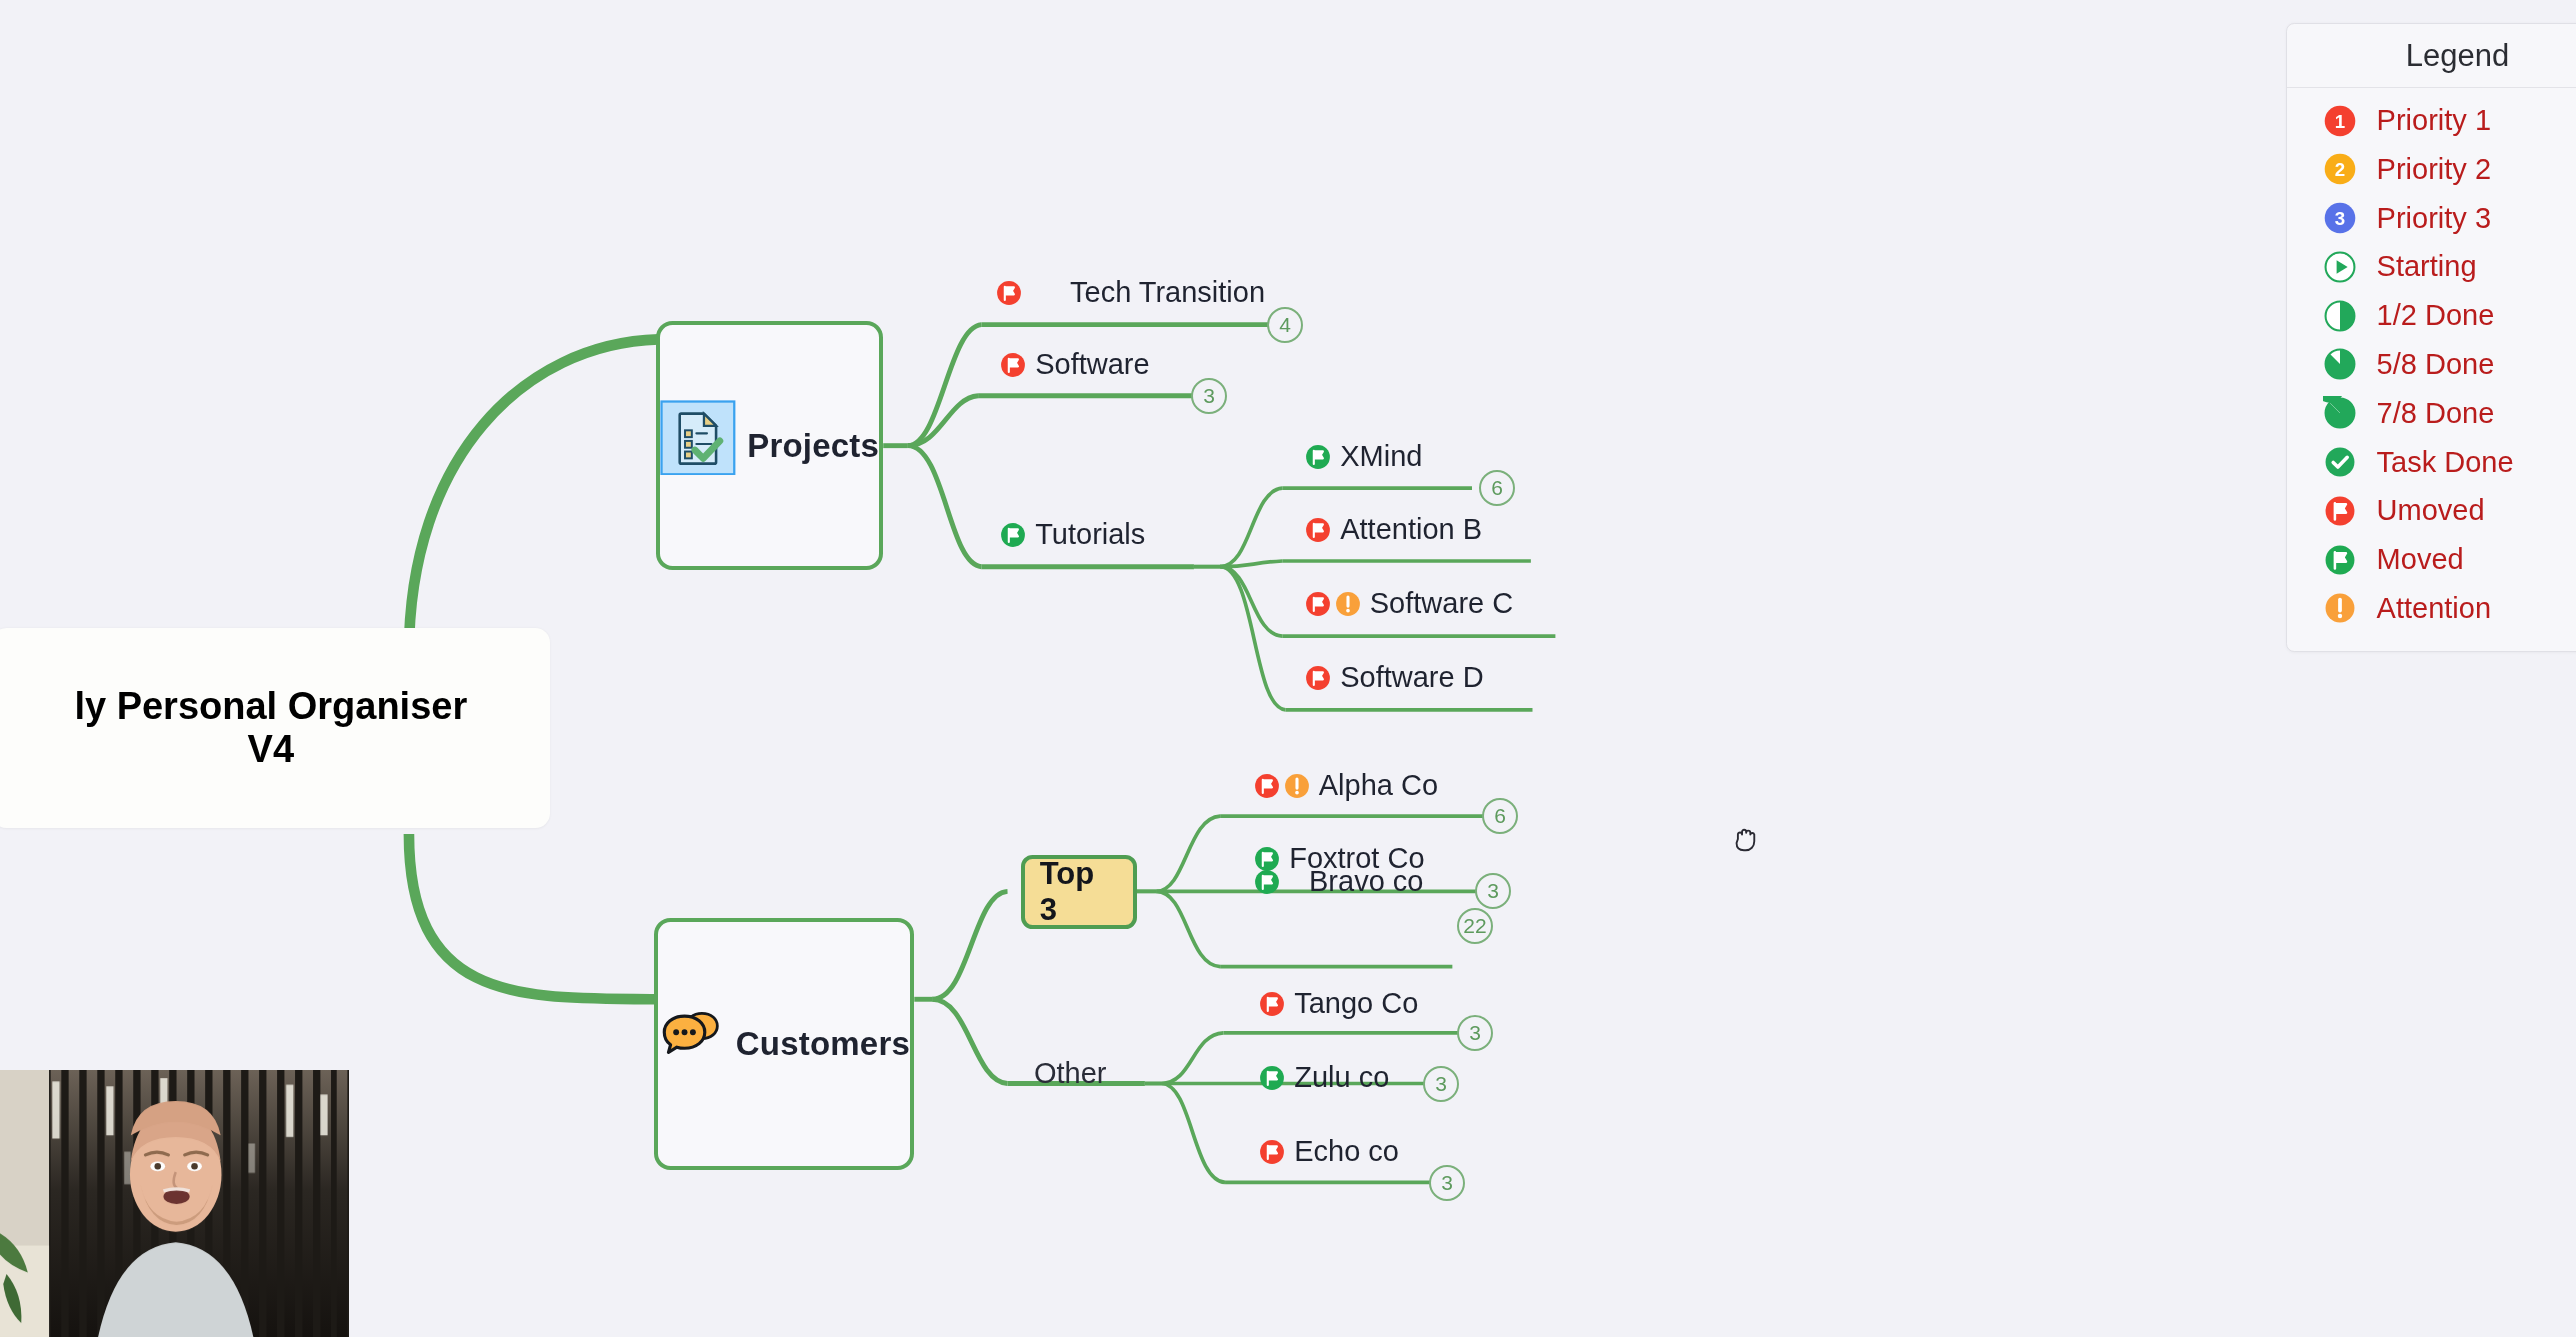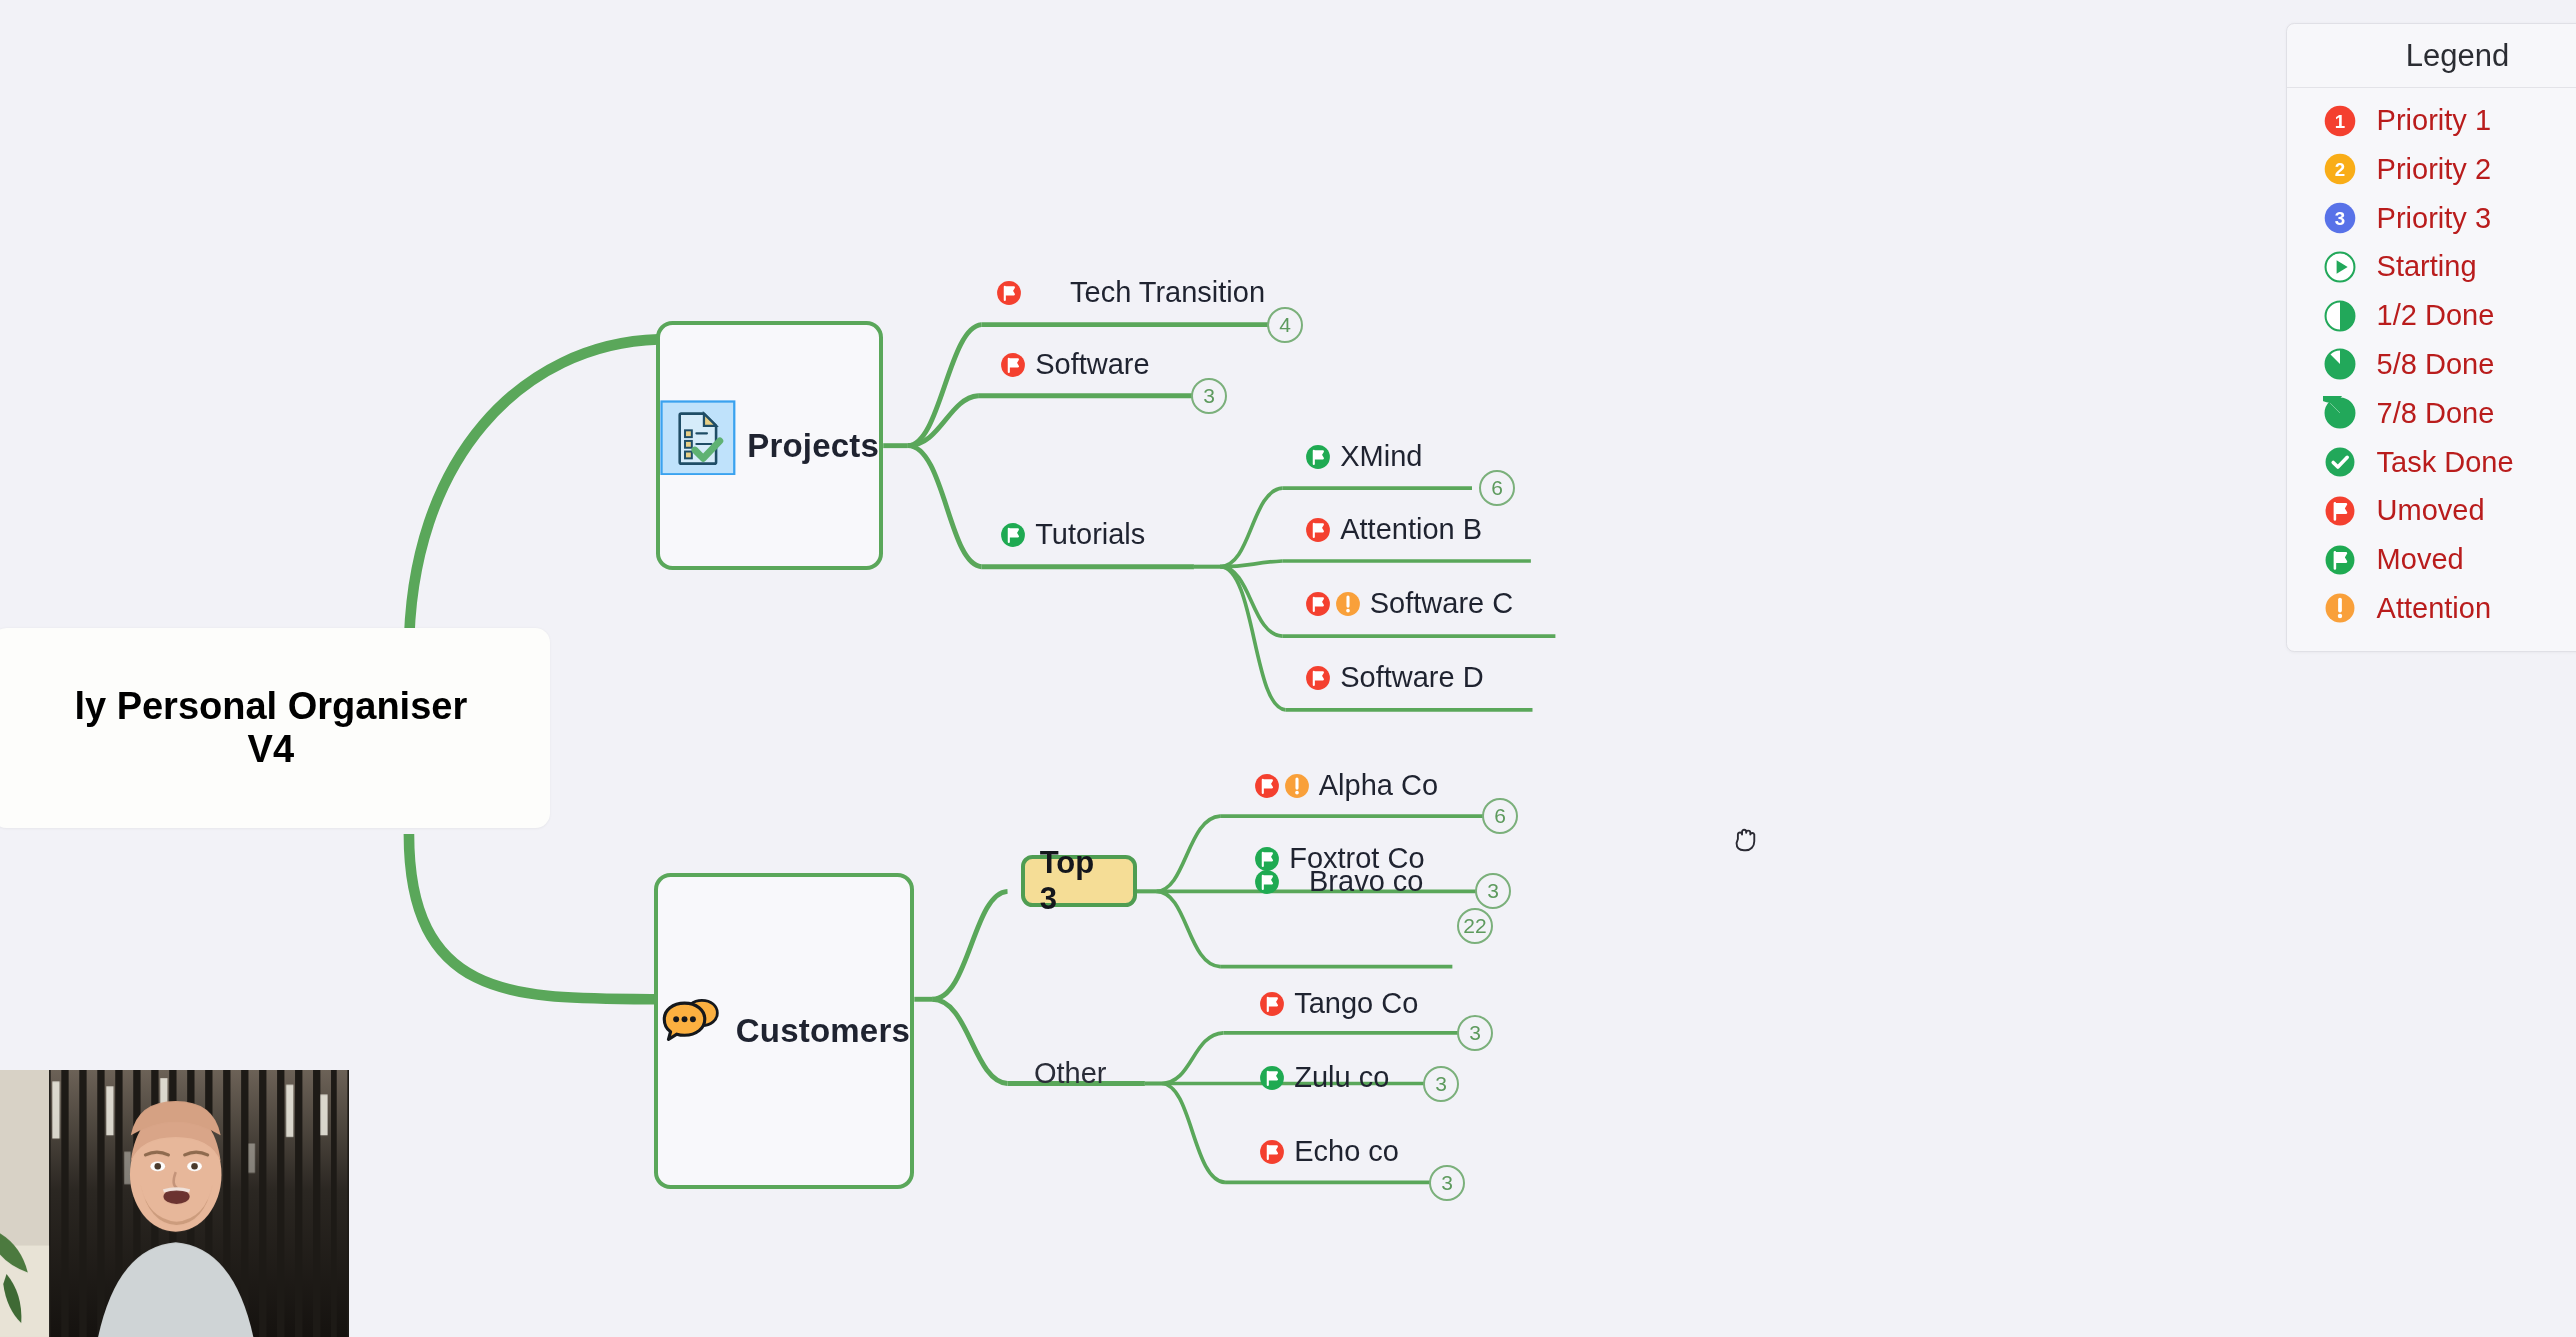--- a/index.html
+++ b/index.html
@@ -184,21 +184,21 @@
         <rect x="33" y="54" width="9" height="9" fill="#e8cf86" stroke="#1f4d66" stroke-width="2.6"></rect>
         <rect x="33" y="68" width="9" height="9" fill="#e8cf86" stroke="#1f4d66" stroke-width="2.6"></rect>
         <line x1="48" y1="44" x2="62" y2="44" stroke="#1f4d66" stroke-width="2.8" stroke-linecap="round"></line>
         <line x1="48" y1="58" x2="68" y2="58" stroke="#1f4d66" stroke-width="2.8" stroke-linecap="round"></line>
         <path d="M46 66 L57 77 L79 54" fill="none" stroke="#5fb273" stroke-width="9" stroke-linecap="round" stroke-linejoin="round"></path>
       </svg>
     </span>
     <span class="branch-label">Projects</span>
   </div>
 
-  <div class="branch-node" style="left:654px; top:873px; width:260px; height:316px;gap:8px;">
+  <div class="branch-node" style="left:654px; top:918px; width:260px; height:252px;gap:8px;">
     <span class="node-icon">
       <svg viewBox="0 0 100 100">
         <path d="M63 22c13 0 22 8 22 18s-9 18-22 18c-3 0-6-0.4-8-1l-8 5 2-7c-5-3-8-9-8-15 0-10 9-18 22-18z" fill="#fbb040" stroke="#15181c" stroke-width="4" stroke-linejoin="round"></path>
         <circle cx="63" cy="40" r="3.2" fill="#15181c"></circle>
         <path d="M38 26c17 0 29 10 29 23 0 13-12 23-29 23-4 0-8-0.6-11-1.6l-12 7.6 3-11C11 62 9 55 9 49c0-13 12-23 29-23z" fill="#fbb040" stroke="#15181c" stroke-width="4.5" stroke-linejoin="round"></path>
         <circle cx="26" cy="49" r="4.2" fill="#15181c"></circle>
         <circle cx="38" cy="49" r="4.2" fill="#15181c"></circle>
         <circle cx="50" cy="49" r="4.2" fill="#15181c"></circle>
       </svg>
     </span>
@@ -282,21 +282,21 @@
   <div class="topic" style="left:1304px; top:661px;">
     <span class="markers">
       <svg class="marker" viewBox="0 0 40 40">
         <circle cx="20" cy="20" r="17" fill="#f4402f"></circle>
         <path d="M14 11 v19 M14 12 h13 l-3 5 3 5 H14" fill="#fff" stroke="#fff" stroke-width="3" stroke-linejoin="round" stroke-linecap="round"></path>
       </svg>
     </span>
     <span class="topic-text">Software D</span>
   </div>
 
-  <div class="topic-box" style="left:1021px; top:855px; width:116px; height:52px;">
+  <div class="topic-box" style="left:1021px; top:855px; width:116px; height:74px;">
     <span class="topic-box-label">Top 3</span>
   </div>
 
   <div class="topic" style="left:1034px; top:1057px;">
     <span class="topic-text plain">Other</span>
   </div>
 
   <div class="topic" style="left:1253px; top:769px;">
     <span class="markers">
       <svg class="marker" viewBox="0 0 40 40">

